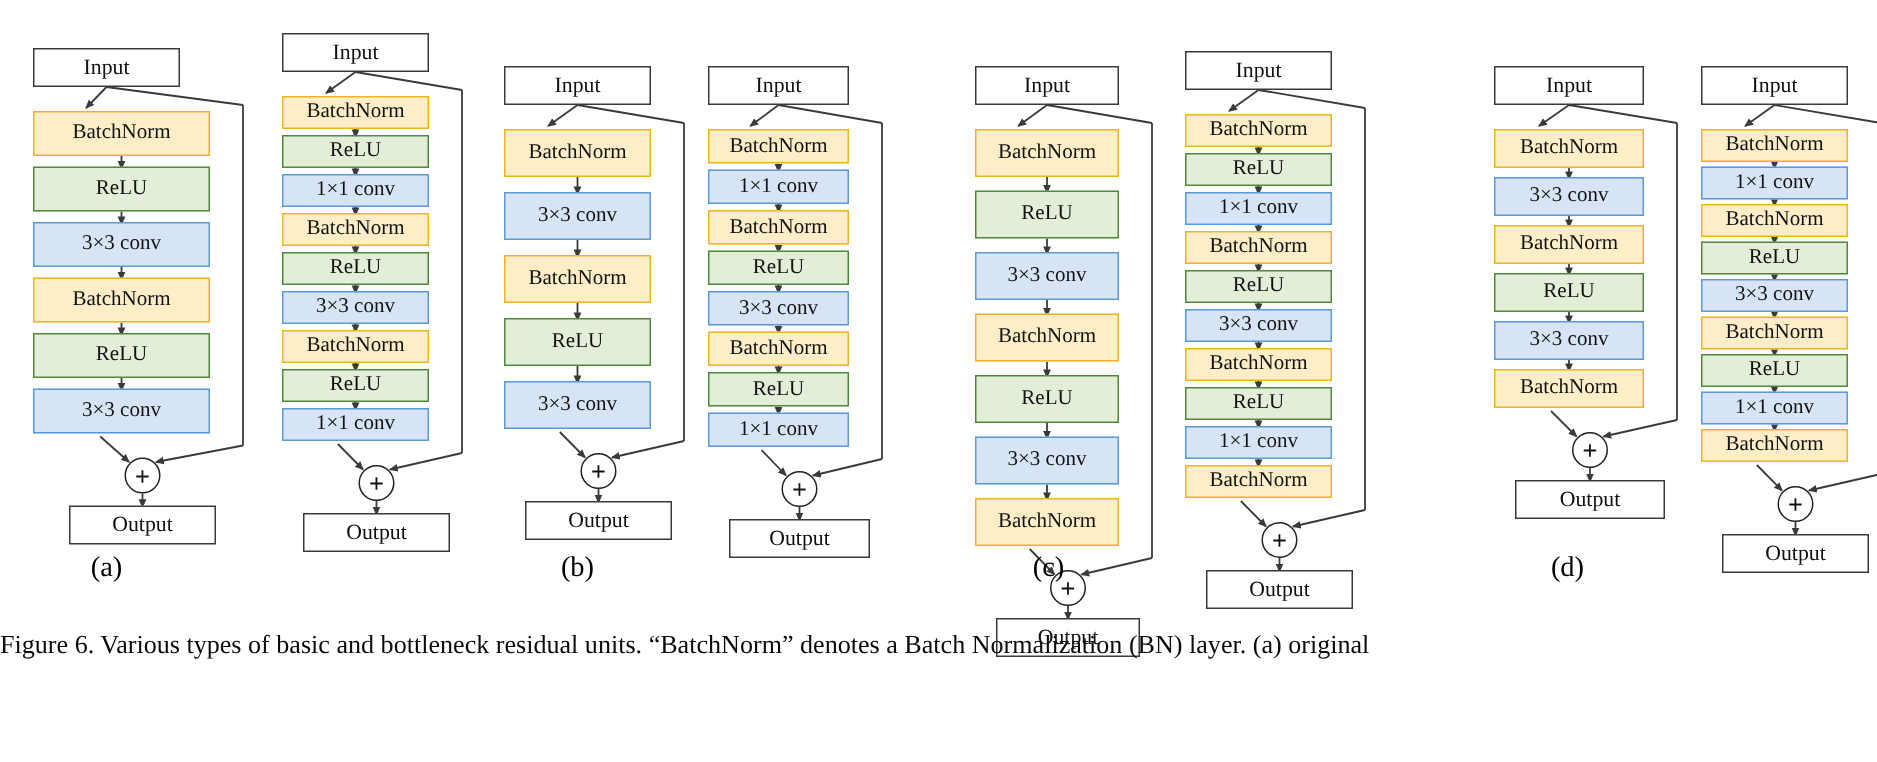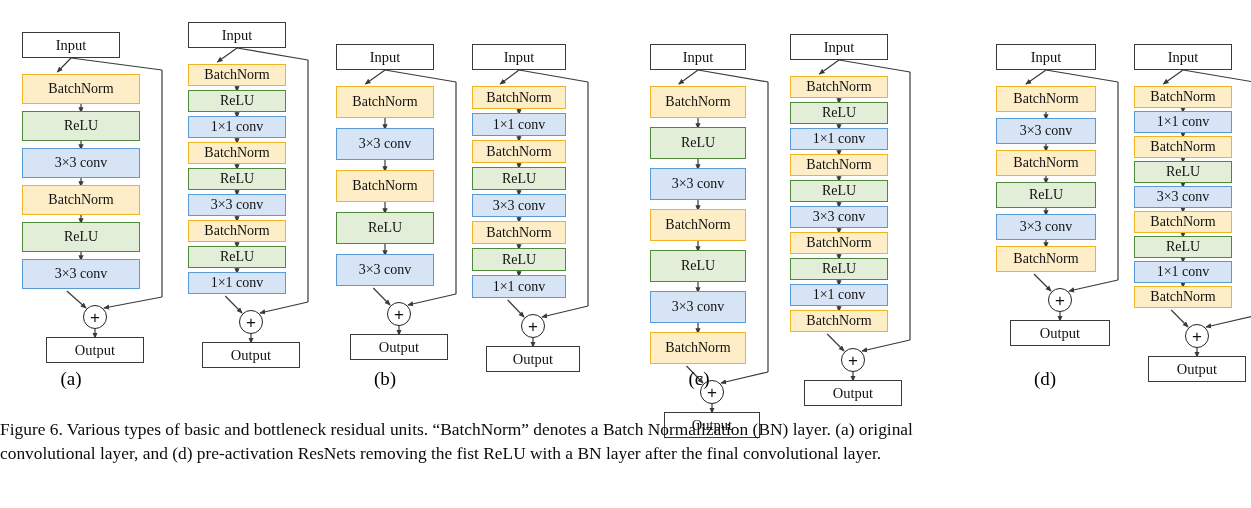--- a/index.html
+++ b/index.html
@@ -263,14 +263,13 @@
     <div class="blk relu" style="left: 1134px; top: 236px; width: 98px; height: 22px;">ReLU</div>
     <div class="blk conv" style="left: 1134px; top: 261px; width: 98px; height: 22px;">1×1 conv</div>
     <div class="blk bn" style="left: 1134px; top: 286px; width: 98px; height: 22px;">BatchNorm</div>
     <div class="plus" style="left: 1185px; top: 324px;">+</div>
     <div class="term" style="left: 1148px; top: 356px; width: 98px; height: 26px;">Output</div>
     <div class="panel-label" style="left: 1015px; top: 368px; width: 60px;">(d)</div>
   </div>
 
 <div id="caption">
   <span class="cap-line">Figure 6. Various types of basic and bottleneck residual units.  “BatchNorm” denotes a Batch Normalization (BN) layer.  (a) original</span>
-  <span class="cap-line">convolutional layer, and (d) pre-activation ResNets removing the fist ReLU with a BN layer after the final convolutional layer.</span>
 </div>
 
 </body></html>

